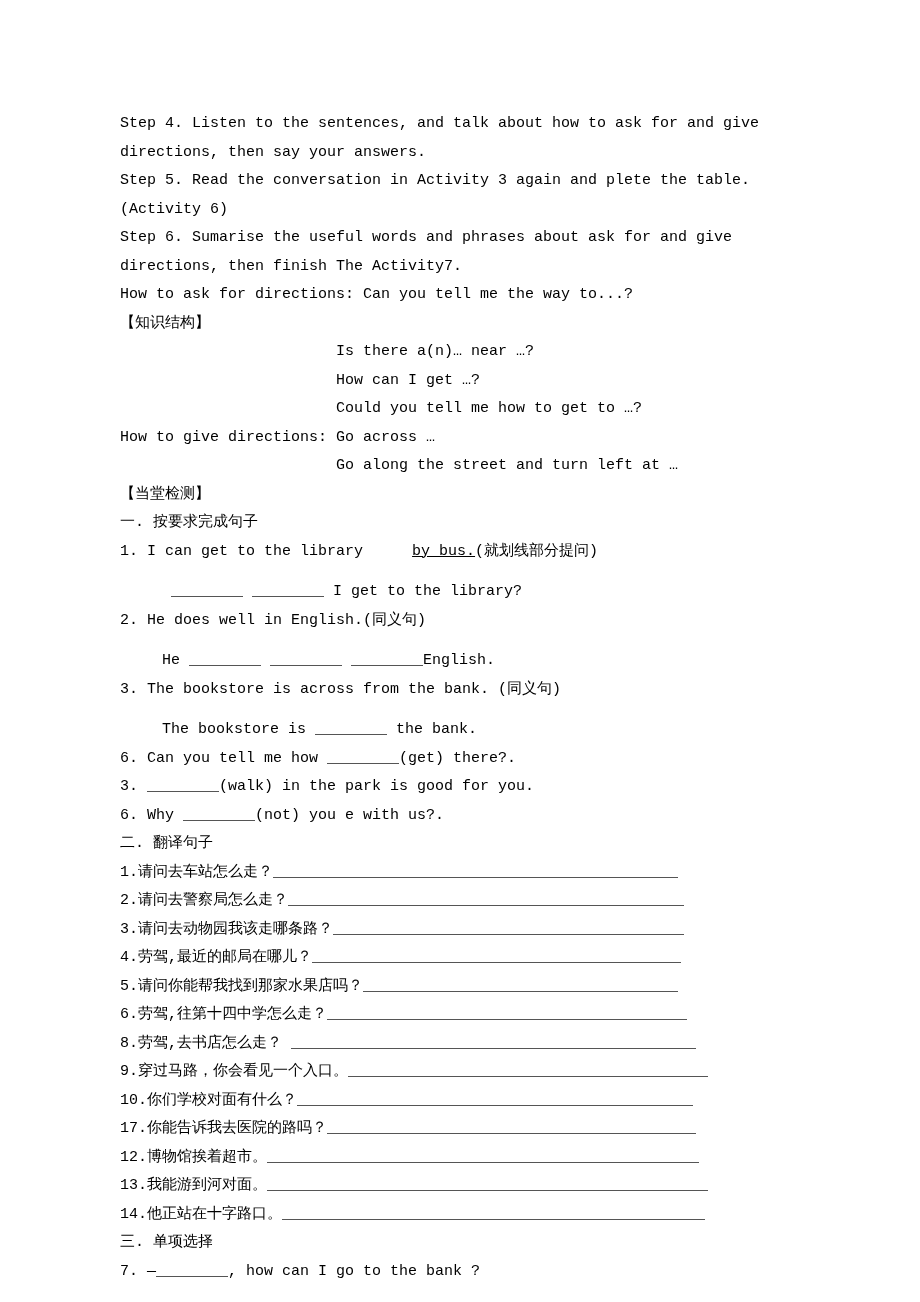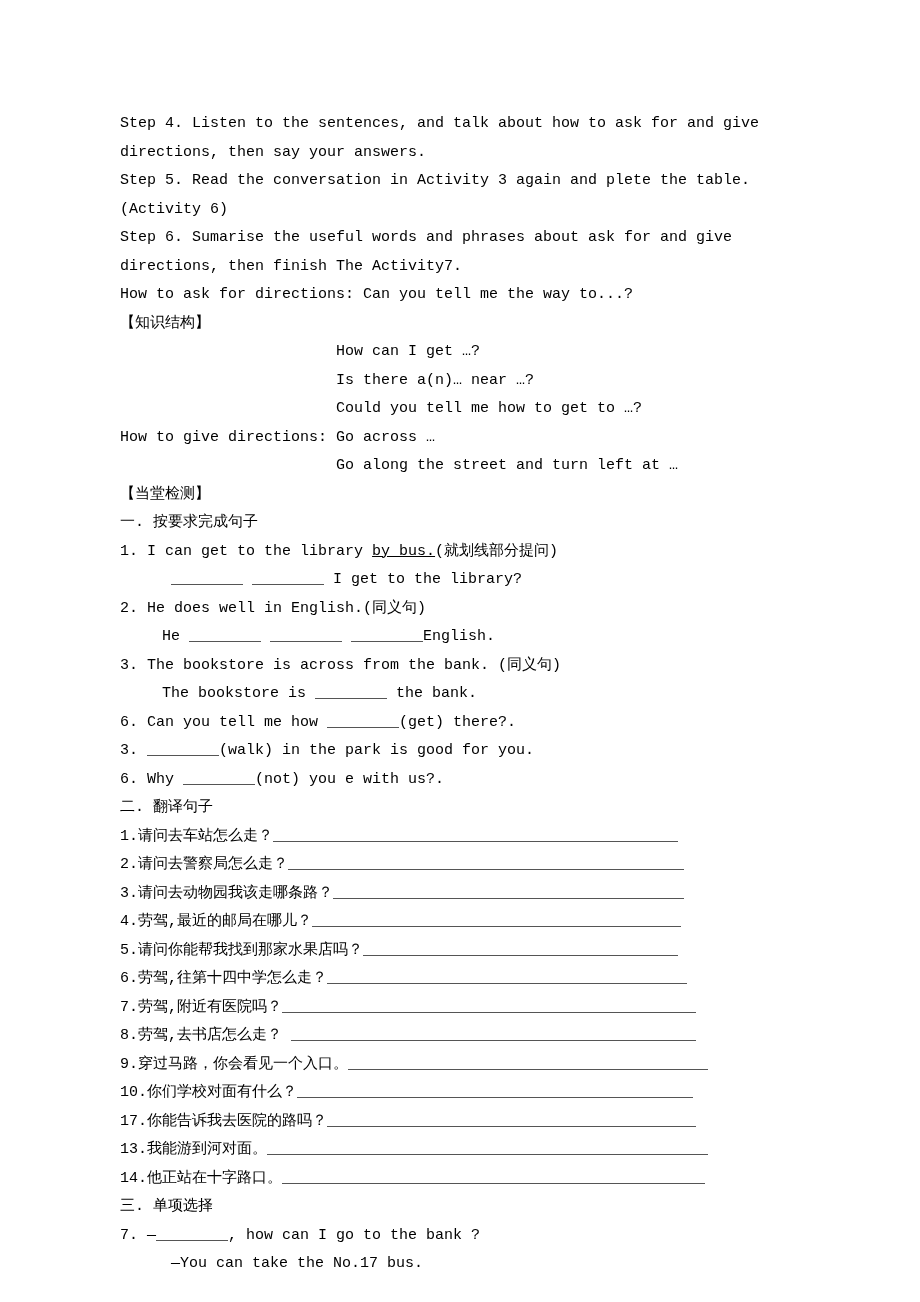--- a/index.html
+++ b/index.html
@@ -9,35 +9,35 @@
     font-size: 15px;
     line-height: 1.9;
     color: #000;
   }
   .page {
     width: 920px;
     padding: 110px 120px 80px 120px;
     box-sizing: border-box;
   }
   .indent1 { padding-left: 216px; }
-  .indent-small { padding-left: 24px; }
-  .underline { text-decoration: underline; }
+  .indent-small { padding-left: 24px; margin-top: 12px; }
+  .underline { text-decoration: underline; margin-left: 40px; }
 </style>
 </head>
 <body>
 
 <div class="page">
   <div>Step 4.  Listen to the sentences, and talk about how to ask for and give directions, then say your answers.</div>
   <div>Step 5.  Read the conversation in Activity 3 again and plete the table.(Activity 6)</div>
   <div>Step 6. Sumarise the useful words and phrases about ask for and give directions, then finish The Activity7.</div>
 
   <div>How to ask for directions: Can you tell me the way to...?</div>
   <div>【知识结构】</div>
+  <div class="indent1">Is there a(n)… near …?</div>
   <div class="indent1">How can I get …?</div>
-  <div class="indent1">Is there a(n)… near …?</div>
   <div class="indent1">Could you tell me how to get to …?</div>
   <div>How to give directions: Go across …</div>
   <div class="indent1">Go along the street and turn left at …</div>
 
   <div>【当堂检测】</div>
   <div>一. 按要求完成句子</div>
 
   <div>
     <span>1. I can get to the library </span><span class="underline">by bus.</span><span>(就划线部分提问)</span>
   </div>
@@ -50,25 +50,25 @@
   <div>3. ________(walk) in the park is good for you.</div>
   <div>6. Why ________(not) you e with us?.</div>
 
   <div>二. 翻译句子</div>
   <div>1.请问去车站怎么走？_____________________________________________</div>
   <div>2.请问去警察局怎么走？____________________________________________</div>
   <div>3.请问去动物园我该走哪条路？_______________________________________</div>
   <div>4.劳驾,最近的邮局在哪儿？_________________________________________</div>
   <div>5.请问你能帮我找到那家水果店吗？___________________________________</div>
   <div>6.劳驾,往第十四中学怎么走？________________________________________</div>
-  <div>7.劳驾,附近有医院吗？______________________________________________</div>
   <div>8.劳驾,去书店怎么走？ _____________________________________________</div>
   <div>9.穿过马路，你会看见一个入口。________________________________________</div>
   <div>10.你们学校对面有什么？____________________________________________</div>
   <div>17.你能告诉我去医院的路吗？_________________________________________</div>
+  <div>12.博物馆挨着超市。________________________________________________</div>
   <div>13.我能游到河对面。_________________________________________________</div>
   <div>14.他正站在十字路口。_______________________________________________</div>
 
   <div>三. 单项选择</div>
   <div>7. —________, how can I go to the bank ?</div>
   <div class="indent-small" style="white-space:pre;">   —You can take the No.17 bus.</div>
 
 </div>
 
 </body></html>

